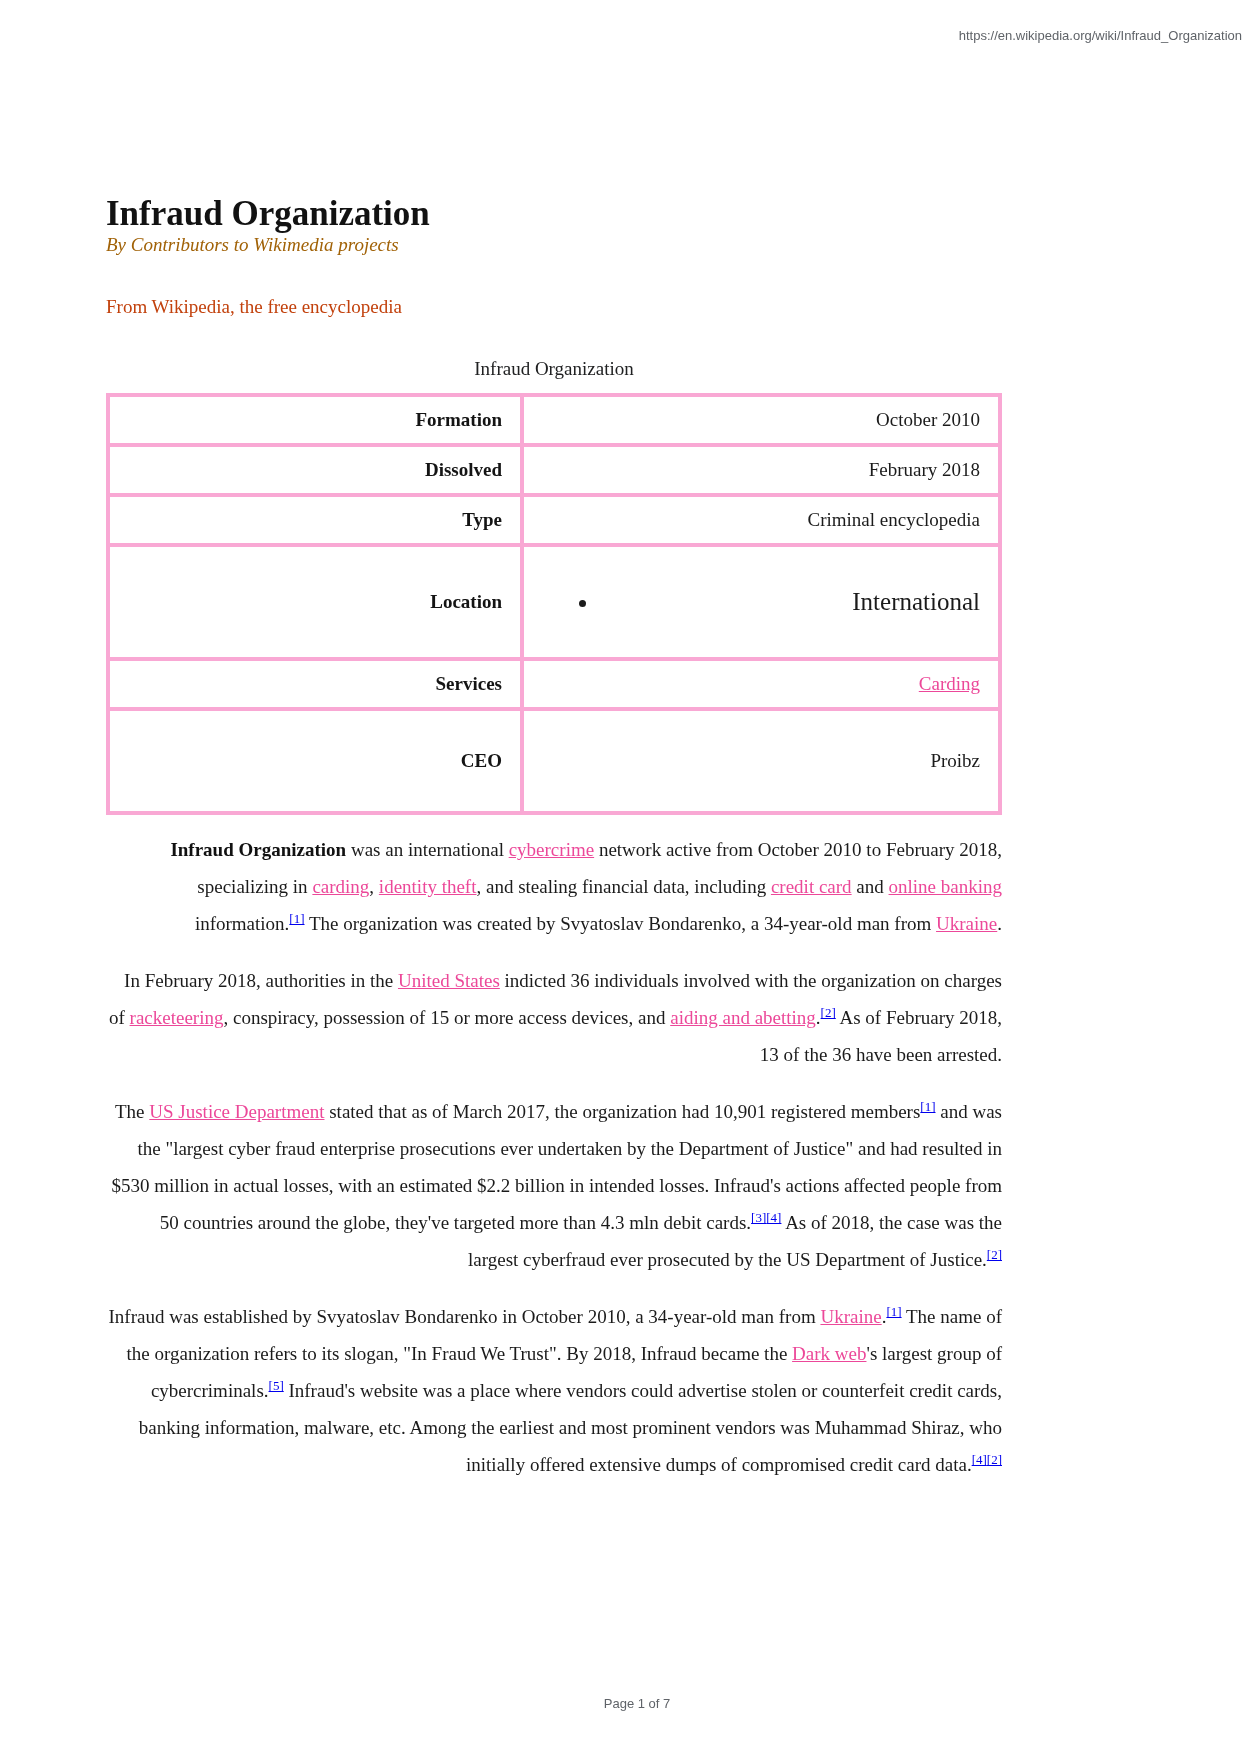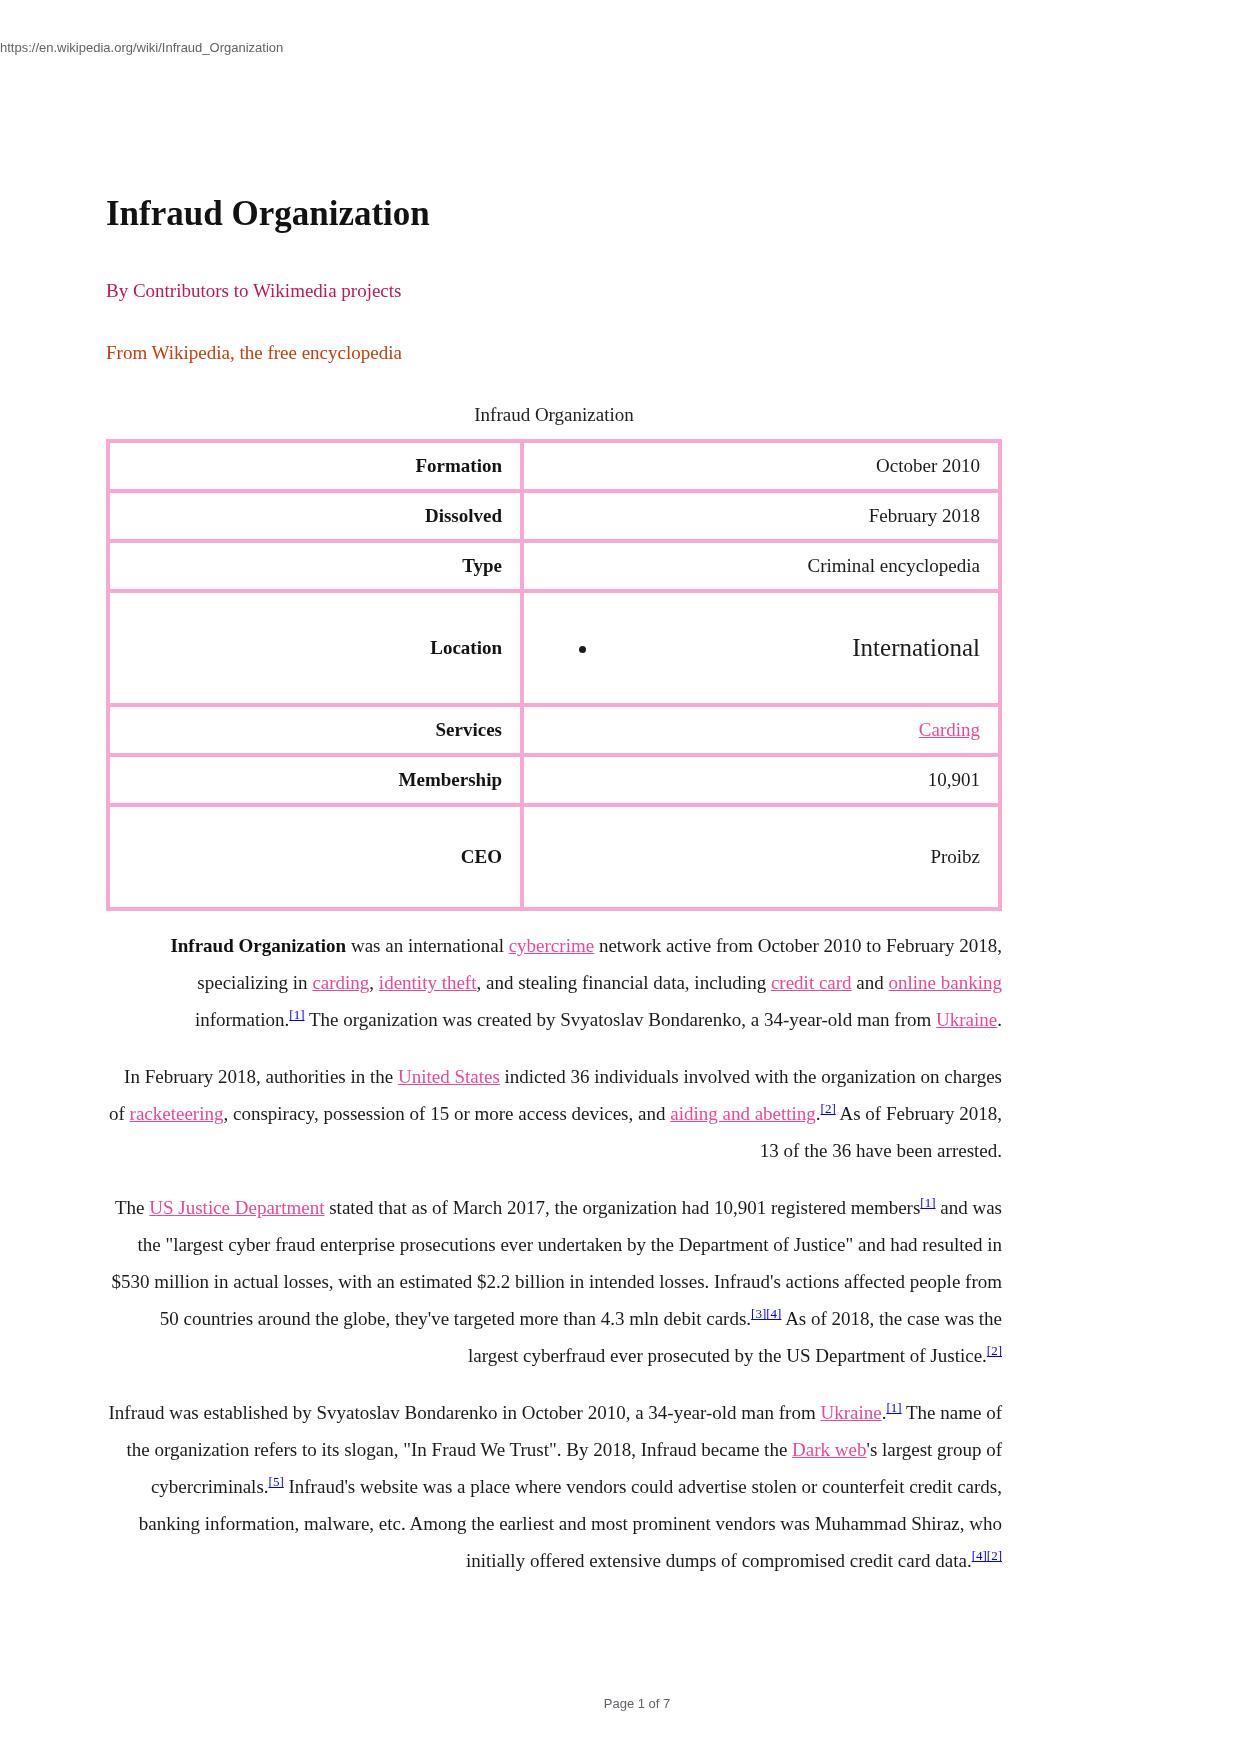--- a/index.html
+++ b/index.html
@@ -8,43 +8,43 @@
     position: relative;
     width: 1242px;
     height: 1756px;
     background: #ffffff;
     font-family: "Liberation Serif", serif;
     color: #1b1b1b;
     overflow: hidden;
   }
   .url-header {
     position: absolute;
-    top: 40px; left: 0; right: 0;
-    text-align: left;
+    top: 28px; left: 0; right: 0;
+    text-align: right;
     font-family: "Liberation Sans", sans-serif;
     font-size: 13px;
     color: #5f6368;
   }
   .content {
     position: absolute;
     left: 106px;
     width: 896px;
     top: 0;
     padding-top: 194px;
   }
   h1.title {
     font-size: 35px;
     font-weight: bold;
     color: #121212;
     line-height: 1.15;
   }
   .byline {
-    margin-top: 46px;
     font-size: 19px;
-    color: #be185d;
+    color: #a16207;
+    font-style: italic;
   }
   .published {
     margin-top: 26px;
     font-size: 16.5px;
     color: #646464;
   }
   .source {
     margin-top: 40px;
     font-size: 19px;
     color: #c2410c;
@@ -145,24 +145,20 @@
             <td>
               <ul>
                 <li>International</li>
               </ul>
             </td>
           </tr>
           <tr>
             <th>Services</th>
             <td><a class="wlink">Carding</a></td>
           </tr>
-          <tr>
-            <th>Membership</th>
-            <td>10,901</td>
-          </tr>
           <tr class="row-tall">
             <th>CEO</th>
             <td>Proibz</td>
           </tr>
         </tbody>
     </table>
 
     <div class="body-text" id="article-body">
         <p><b>Infraud Organization</b><span> was an international </span><a class="wlink">cybercrime</a><span> network active from October 2010 to February 2018, specializing in </span><a class="wlink">carding</a><span>, </span><a class="wlink">identity theft</a><span>, and stealing financial data, including </span><a class="wlink">credit card</a><span> and </span><a class="wlink">online banking</a><span> information.</span><sup class="ref"><a>[1]</a></sup><span> The organization was created by Svyatoslav Bondarenko, a 34-year-old man from </span><a class="wlink">Ukraine</a><span>.</span></p>
         <p><span>In February 2018, authorities in the </span><a class="wlink">United States</a><span> indicted 36 individuals involved with the organization on charges of </span><a class="wlink">racketeering</a><span>, conspiracy, possession of 15 or more access devices, and </span><a class="wlink">aiding and abetting</a><span>.</span><sup class="ref"><a>[2]</a></sup><span> As of February 2018, 13 of the 36 have been arrested.</span></p>

